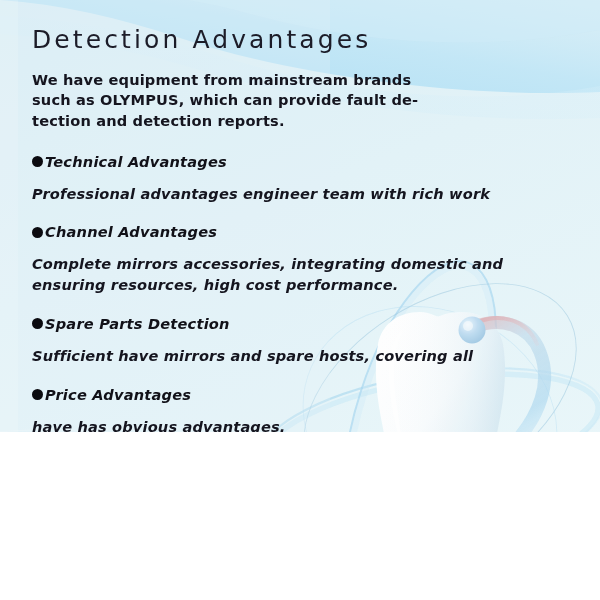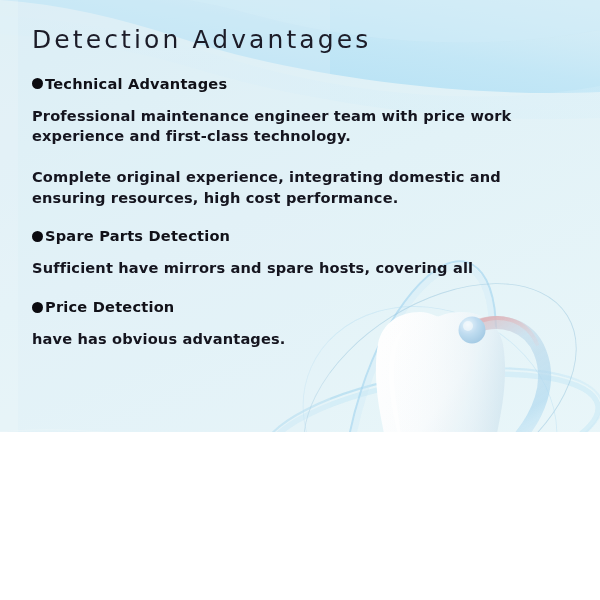--- a/index.html
+++ b/index.html
@@ -55,21 +55,21 @@
   .intro {
     font-size: 14.6px;
     font-weight: 600;
     color: #15151f;
     line-height: 1.42;
     margin: 0 0 22px 2px;
     letter-spacing: 0.15px;
   }
   .intro .ln { display: block; }
 
-  .section { margin: 0 0 0 2px; }
+  .section { margin: 0 0 0 2px; font-style: italic; }
 
   .section-head {
     display: flex;
     align-items: center;
     font-size: 14.6px;
     font-weight: 600;
     color: #111118;
     letter-spacing: 0.2px;
     margin: 0 0 14px 0;
     line-height: 1.1;
@@ -284,53 +284,61 @@
       </g>
 
       <rect x="0" y="0" width="330" height="470" fill="#e3f2f7" opacity="0.28"></rect>
     </svg>
   </div>
 
   <div class="content">
 
     <h1 class="poster-title">Detection Advantages</h1>
 
+    <p class="intro">
+      <span class="ln">We have equipment from mainstream brands</span>
+      <span class="ln">such as OLYMPUS, which can provide fault de-</span>
+      <span class="ln">tection and detection reports.</span>
+    </p>
 
     <div class="section sp-tech">
       <div class="section-head">
         <span class="bullet-dot"></span>
         <span class="section-head-label">Technical Advantages</span>
       </div>
       <div class="section-body">
-        <span class="ln">Professional maintenance engineer team with price work</span>
-        <span class="ln">experience and first-class technology.</span>
+        <span class="ln">Professional advantages engineer team with rich work</span>
       </div>
     </div>
 
     <div class="section">
+      <div class="section-head">
+        <span class="bullet-dot"></span>
+        <span class="section-head-label">Channel Advantages</span>
+      </div>
       <div class="section-body">
-        <span class="ln">Complete original experience, integrating domestic and</span>
+        <span class="ln">Complete mirrors accessories, integrating domestic and</span>
         <span class="ln">ensuring resources, high cost performance.</span>
       </div>
     </div>
 
     <div class="section">
       <div class="section-head">
         <span class="bullet-dot"></span>
         <span class="section-head-label">Spare Parts Detection</span>
       </div>
       <div class="section-body">
         <span class="ln">Sufficient have mirrors and spare hosts, covering all</span>
       </div>
     </div>
 
     <div class="section">
       <div class="section-head">
         <span class="bullet-dot"></span>
-        <span class="section-head-label">Price Detection</span>
+        <span class="section-head-label">Price Advantages</span>
       </div>
       <div class="section-body">
         <span class="ln">have has obvious advantages.</span>
       </div>
     </div>
 
   </div>
 </div>
 
 </body></html>

